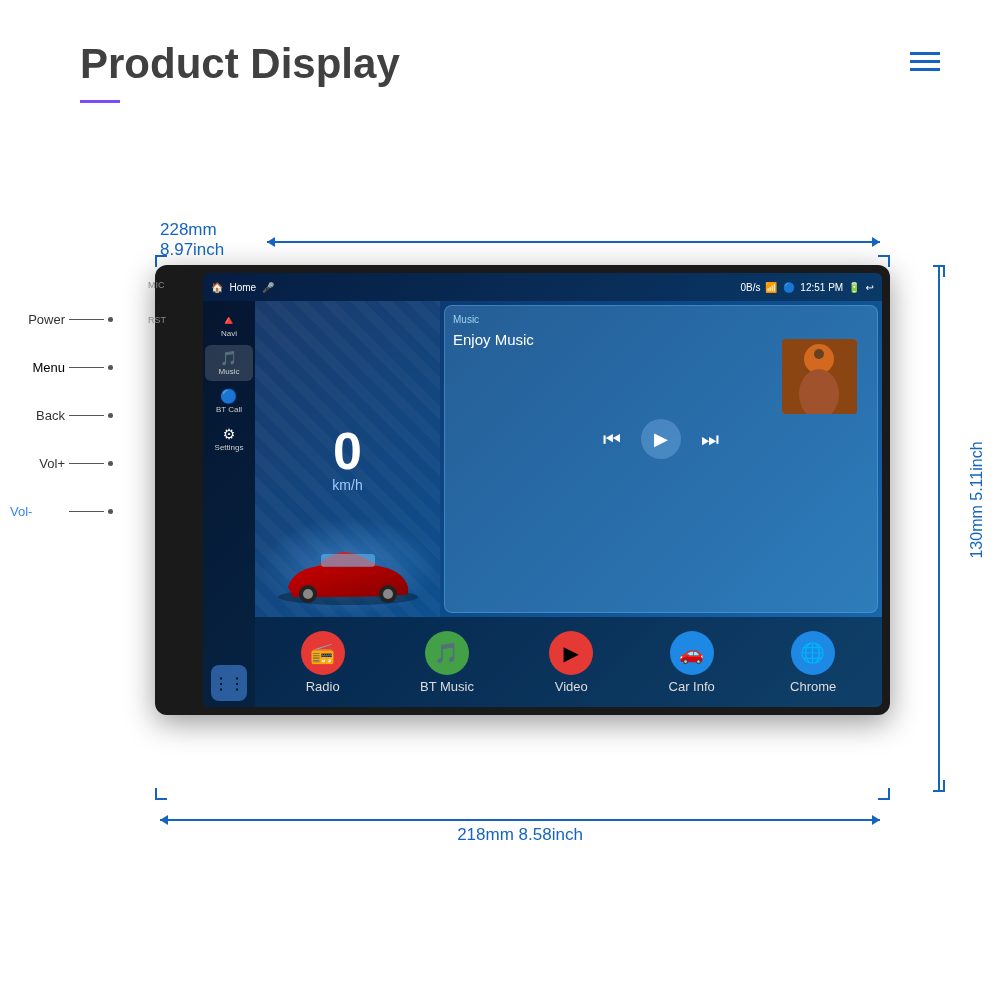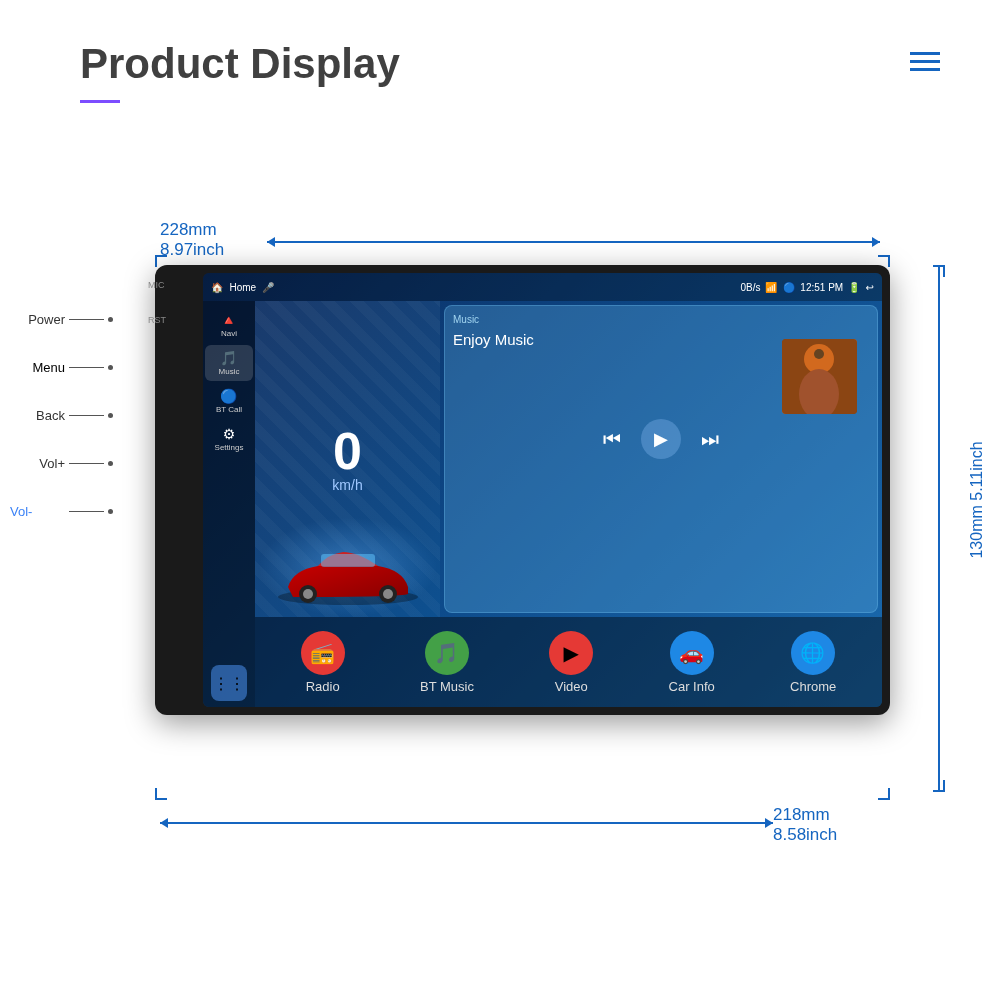--- a/index.html
+++ b/index.html
@@ -75,21 +75,21 @@
     }
     .dim-arrow-h::before { left: 0; border-right: 8px solid #1565c0; }
     .dim-arrow-h::after { right: 0; border-left: 8px solid #1565c0; }
 
     .dim-bottom {
       position: absolute;
       bottom: 155px;
       left: 160px;
       right: 120px;
       display: flex;
-      flex-direction: row;
+      flex-direction: column;
       align-items: center;
     }
     .dim-bottom-label {
       font-size: 17px;
       color: #1565c0;
       margin-top: 4px;
     }
 
     
     .device-container {

